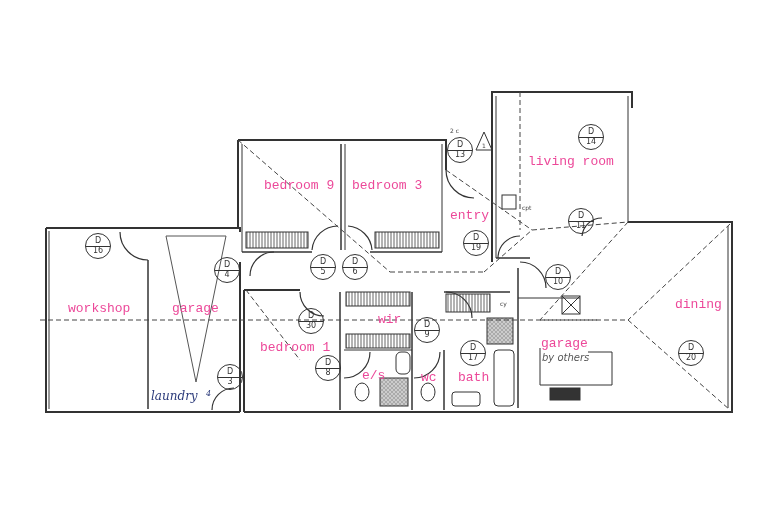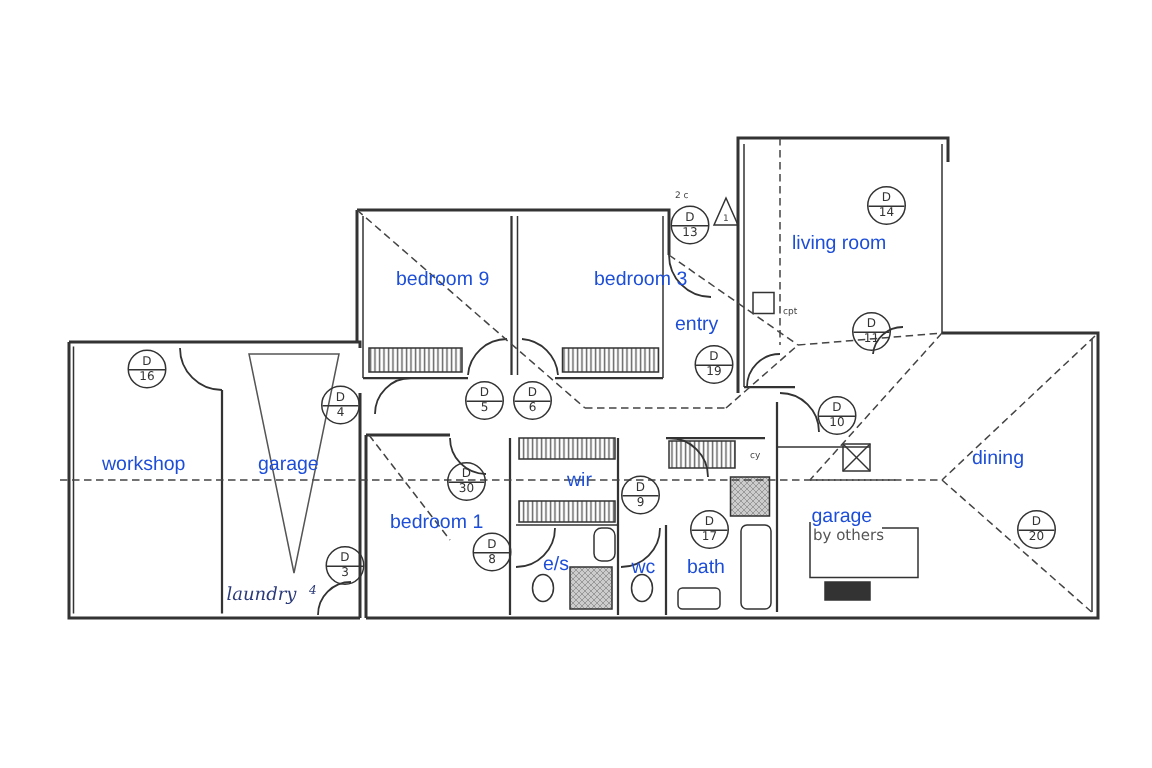--- a/index.html
+++ b/index.html
@@ -1,19 +1,19 @@
 <!DOCTYPE html>
 <html><head>
 <meta charset="utf-8">
 <style>
   html, body { margin: 0; padding: 0; background: #ffffff; }
   body { width: 768px; height: 512px; position: relative; overflow: hidden; font-family: "DejaVu Sans", sans-serif; }
   #plan { position: absolute; left: 0; top: 0; }
-  .room-label { position: absolute; font-family: Liberation Sans, sans-serif; font-size: 13px; color: #1d4ed8; white-space: nowrap; }
-  .room-sub { position: absolute; font-family: "DejaVu Sans", sans-serif; font-size: 10px; color: #555; white-space: nowrap; }
+  .room-label { position: absolute; font-family: Liberation Mono, monospace; font-size: 13px; color: #ec4899; white-space: nowrap; }
+  .room-sub { position: absolute; font-family: "DejaVu Sans", sans-serif; font-size: 10px; color: #555; white-space: nowrap; font-style: italic; }
   .hand { position: absolute; font-family: "DejaVu Serif", serif; font-style: italic; font-size: 12px; color: #2b3a7a; white-space: nowrap; }
   .tag { position: absolute; width: 26px; height: 26px; border: 1.3px solid #333; border-radius: 50%; background: transparent; box-sizing: border-box; }
   .tag .top, .tag .bot { position: absolute; left: 0; width: 100%; text-align: center; font-size: 8px; color: #333; line-height: 10px; }
   .tag .top { top: 2px; }
   .tag .bot { bottom: 2px; }
   .tag .bar { position: absolute; left: 0; top: 12px; width: 100%; height: 1px; background: #333; }
   .tiny { position: absolute; font-size: 6px; color: #444; }
 </style>
 </head>
 <body>
@@ -133,24 +133,24 @@
 
   <polygon points="166,236 226,236 196,382" fill="none" stroke="#555" stroke-width="1"></polygon>
 
   <polygon points="484,132 476,150 492,150" fill="none" stroke="#333" stroke-width="1"></polygon>
 </svg>
 
 <span class="room-label" style="left:68px;top:301px;">workshop</span>
 <span class="room-label" style="left:172px;top:301px;">garage</span>
 <span class="room-label" style="left:260px;top:340px;">bedroom 1</span>
 <span class="room-label" style="left:264px;top:178px;">bedroom 9</span>
-<span class="room-label" style="left:352px;top:178px;margin-left:44px;">bedroom 3</span>
+<span class="room-label" style="left:352px;top:178px;">bedroom 3</span>
 <span class="room-label" style="left:450px;top:208px;">entry</span>
 <span class="room-label" style="left:528px;top:154px;">living room</span>
-<span class="room-label" style="left:648px;top:297px;">dining</span>
+<span class="room-label" style="left:675px;top:297px;">dining</span>
 <span class="room-label" style="left:541px;top:336px;">garage</span>
 <span class="room-sub" style="left:542px;top:352px;">by others</span>
 <span class="room-label" style="left:378px;top:312px;">wir</span>
 <span class="room-label" style="left:362px;top:368px;">e/s</span>
 <span class="room-label" style="left:421px;top:370px;">wc</span>
 <span class="room-label" style="left:458px;top:370px;">bath</span>
 
 <span class="hand" style="left:151px;top:389px;text-align:center;">laundry</span>
 <span class="hand" style="left:206px;top:389px;font-size:8px;">4</span>
 

